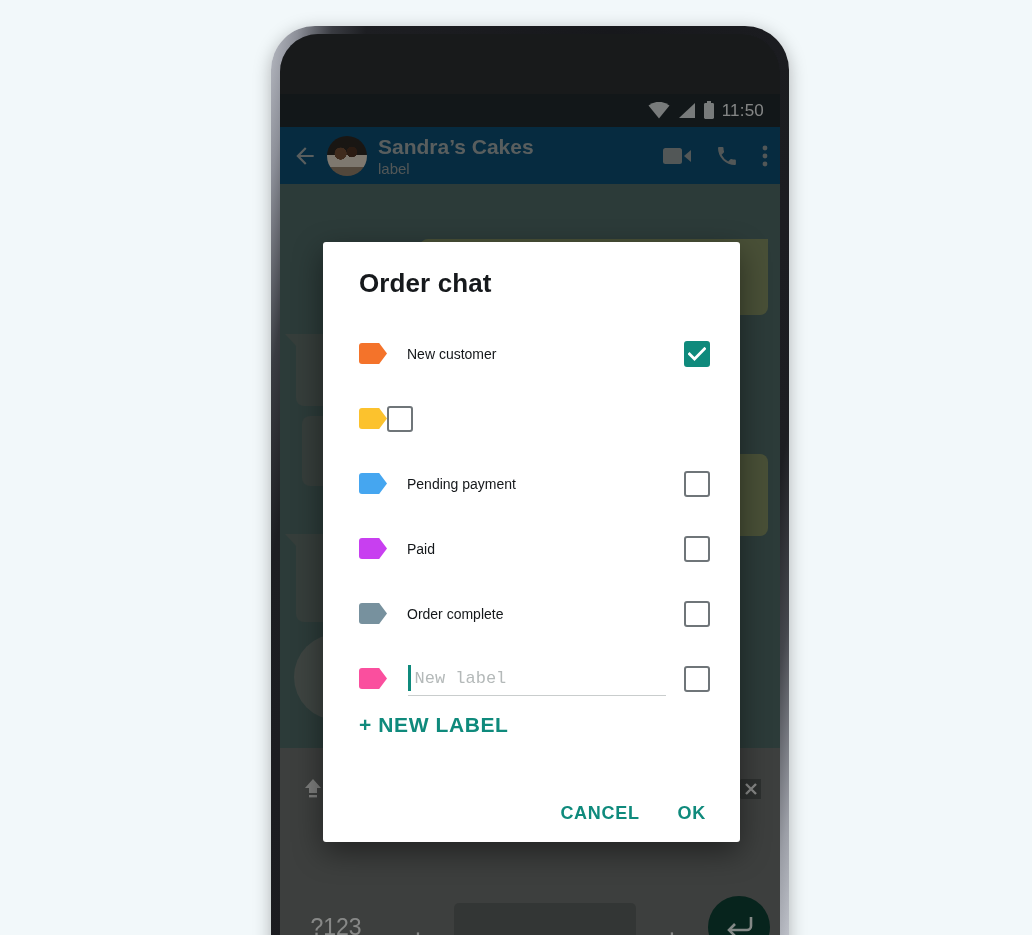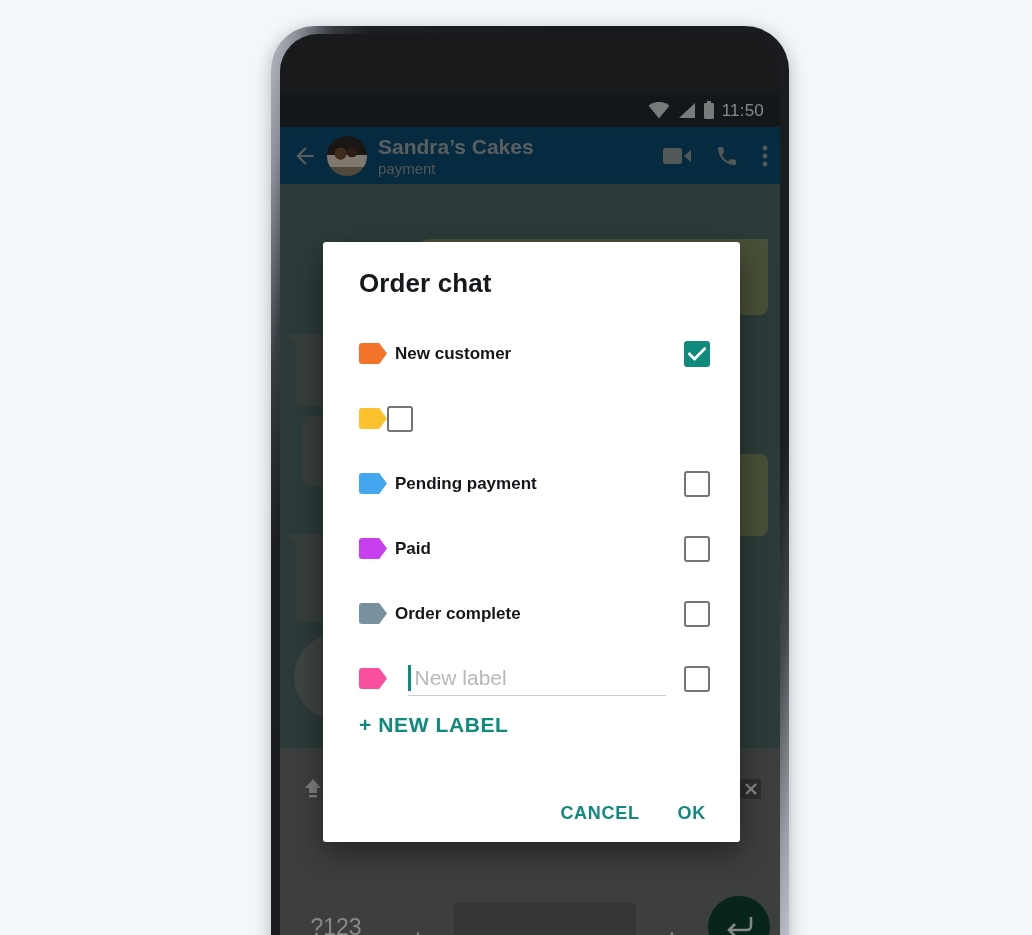--- a/index.html
+++ b/index.html
@@ -144,21 +144,21 @@
   #label-list { flex: 0 0 auto; }
   .label-row {
     display: flex; align-items: center; height: 65px;
   }
   .tag-icon {
     width: 28px; height: 21px; flex: 0 0 auto;
     clip-path: polygon(0 0, 72% 0, 100% 50%, 72% 100%, 0 100%);
     border-radius: 3px;
   }
   .label-text {
-    flex: 1 1 auto; margin-left: 8px; font-size: 17px; color: #14171a; font-weight: bold;
+    flex: 1 1 auto; margin-left: 20px; font-size: 14px; color: #14171a;
   }
   .cbox {
     width: 26px; height: 26px; flex: 0 0 auto; border-radius: 3px;
     border: 2.5px solid #6f7579; background: #fff;
     display: flex; align-items: center; justify-content: center;
   }
   .cbox.checked { background: #0f8a7c; border-color: #0f8a7c; }
   .cbox .tick { display: none; }
   .cbox.checked .tick { display: block; }
 
@@ -168,21 +168,21 @@
     flex: 1 1 auto; margin-left: 21px; margin-right: 18px;
     position: relative; height: 34px;
     border-bottom: 1.5px solid #c9cdcd;
     display: flex; align-items: center;
   }
   #caret {
     width: 2.5px; height: 26px; background: #0f8a7c; flex: 0 0 auto;
   }
   #new-label-input {
     border: 0; outline: 0; background: transparent;
-    font-family: Liberation Sans, sans-serif; font-size: 21px;
+    font-family: Liberation Mono, monospace; font-size: 17px;
     color: #737373; width: 100%; padding: 0 0 0 4px; height: 30px;
   }
   #new-label-input::placeholder { color: #b4b9b9; }
 
   #new-label-button {
     margin-top: 2px; color: #0f8a7c; font-weight: bold;
     font-size: 21px; letter-spacing: .6px; align-self: flex-start;
   }
 
   #dialog-actions {
@@ -217,21 +217,21 @@
         <span id="status-time">11:50</span>
       </div>
 
       <div id="chat-header">
         <svg id="back-arrow" viewBox="0 0 24 24">
           <path d="M20 11H7.8l5.6-5.6L12 4l-8 8 8 8 1.4-1.4L7.8 13H20z" fill="#9aa3a3"></path>
         </svg>
         <div id="avatar"></div>
         <div id="header-text">
           <div id="contact-name">Sandra’s Cakes</div>
-          <div id="contact-status">payment</div>
+          <div id="contact-status">label</div>
         </div>
         <svg class="hdr-ico" width="29" height="22" viewBox="0 0 29 22">
           <rect x="0" y="3" width="19" height="16" rx="2.5" fill="#8d9696"></rect>
           <path d="M21 11 28 5v12z" fill="#8d9696"></path>
         </svg>
         <svg class="hdr-ico" width="24" height="24" viewBox="0 0 24 24">
           <path d="M6.6 10.8a15 15 0 0 0 6.6 6.6l2.2-2.2a1 1 0 0 1 1-.24 11 11 0 0 0 3.5.55 1 1 0 0 1 1 1V20a1 1 0 0 1-1 1A17 17 0 0 1 3 4a1 1 0 0 1 1-1h3.5a1 1 0 0 1 1 1 11 11 0 0 0 .55 3.5 1 1 0 0 1-.25 1z" fill="#8d9696"></path>
         </svg>
         <svg class="hdr-ico" width="6" height="24" viewBox="0 0 6 24">
           <circle cx="3" cy="4" r="2.4" fill="#8d9696"></circle>

